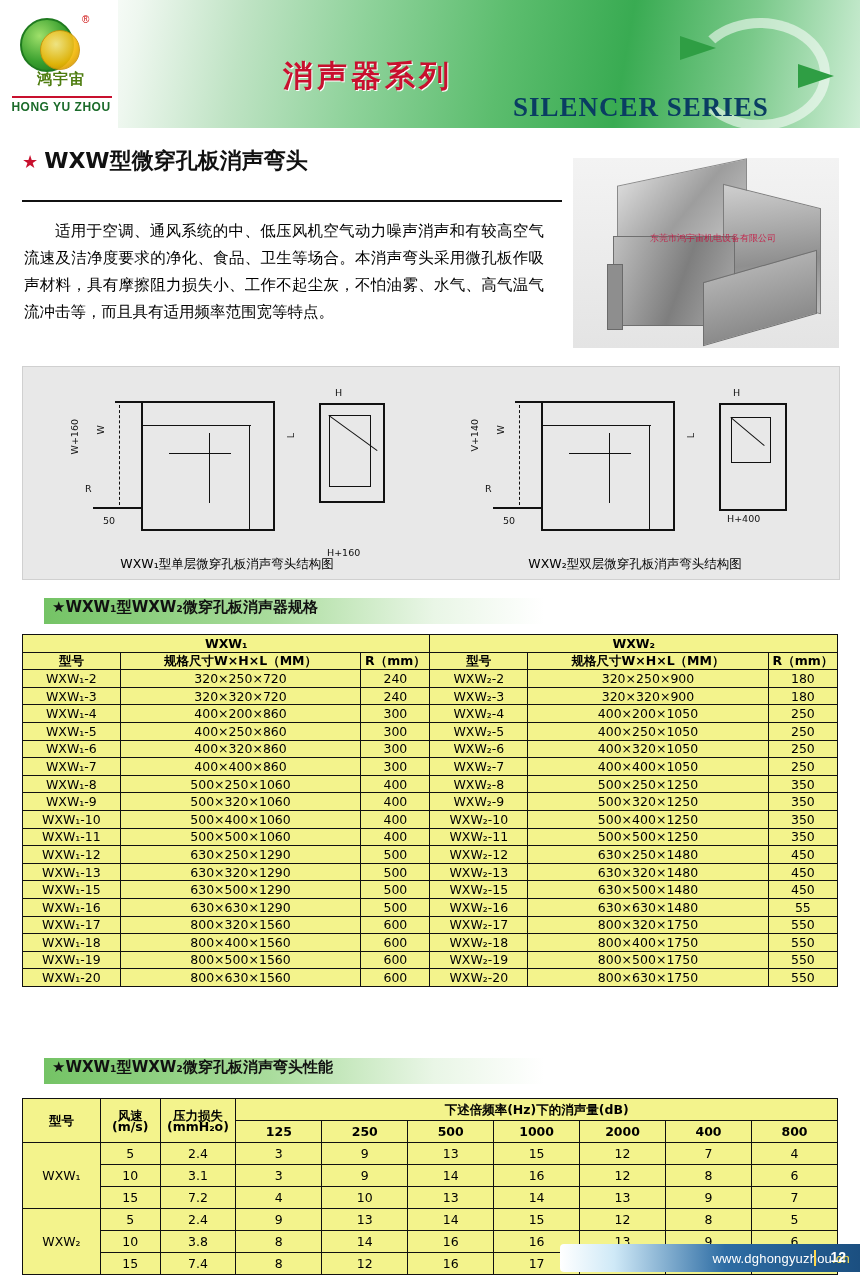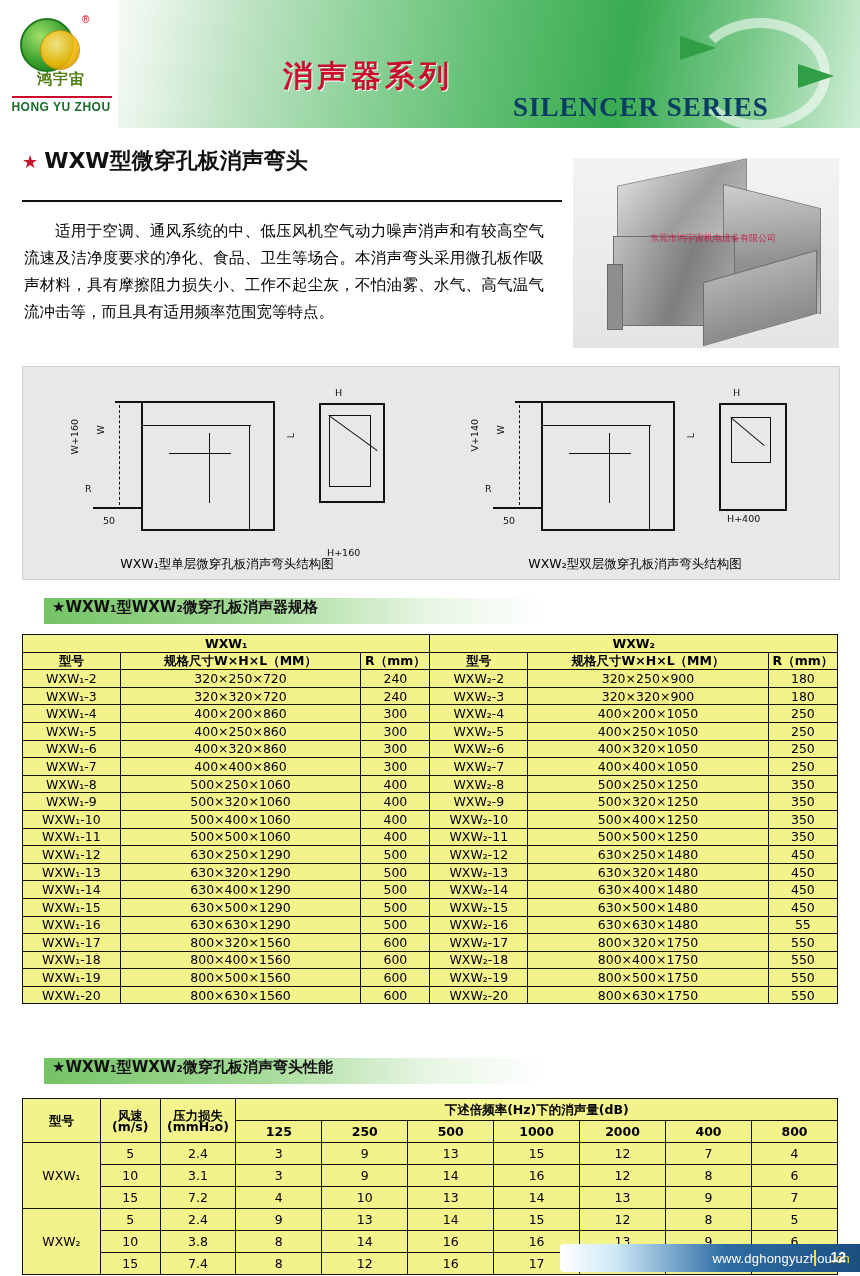--- a/index.html
+++ b/index.html
@@ -440,28 +440,20 @@
       </tr>
       <tr>
         <td>WXW₁-13</td>
         <td>630×320×1290</td>
         <td>500</td>
         <td>WXW₂-13</td>
         <td>630×320×1480</td>
         <td>450</td>
       </tr>
       <tr>
-        <td>WXW₁-14</td>
-        <td>630×400×1290</td>
-        <td>500</td>
-        <td>WXW₂-14</td>
-        <td>630×400×1480</td>
-        <td>450</td>
-      </tr>
-      <tr>
         <td>WXW₁-15</td>
         <td>630×500×1290</td>
         <td>500</td>
         <td>WXW₂-15</td>
         <td>630×500×1480</td>
         <td>450</td>
       </tr>
       <tr>
         <td>WXW₁-16</td>
         <td>630×630×1290</td>

